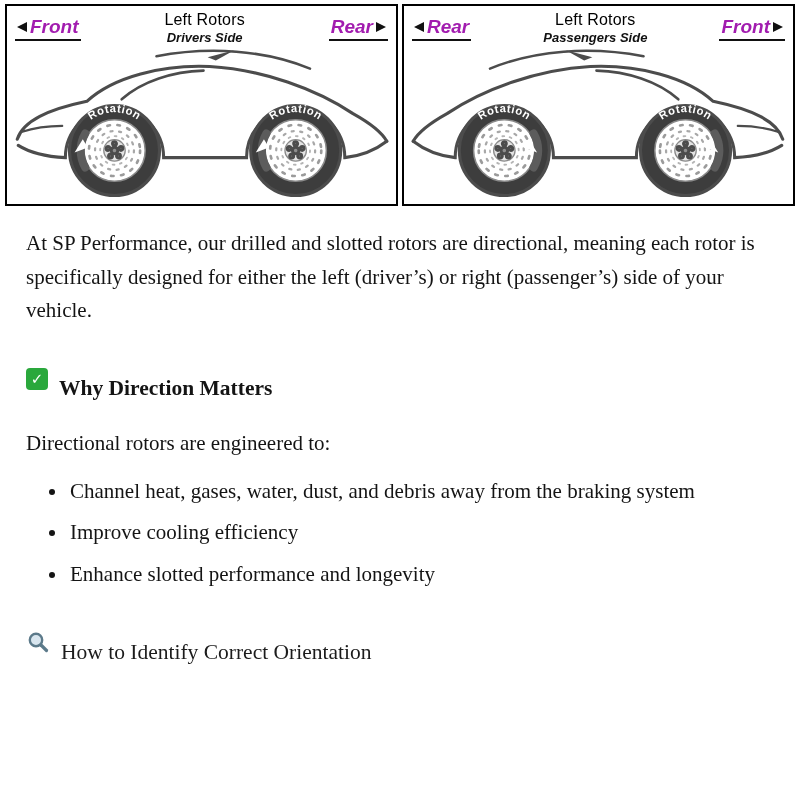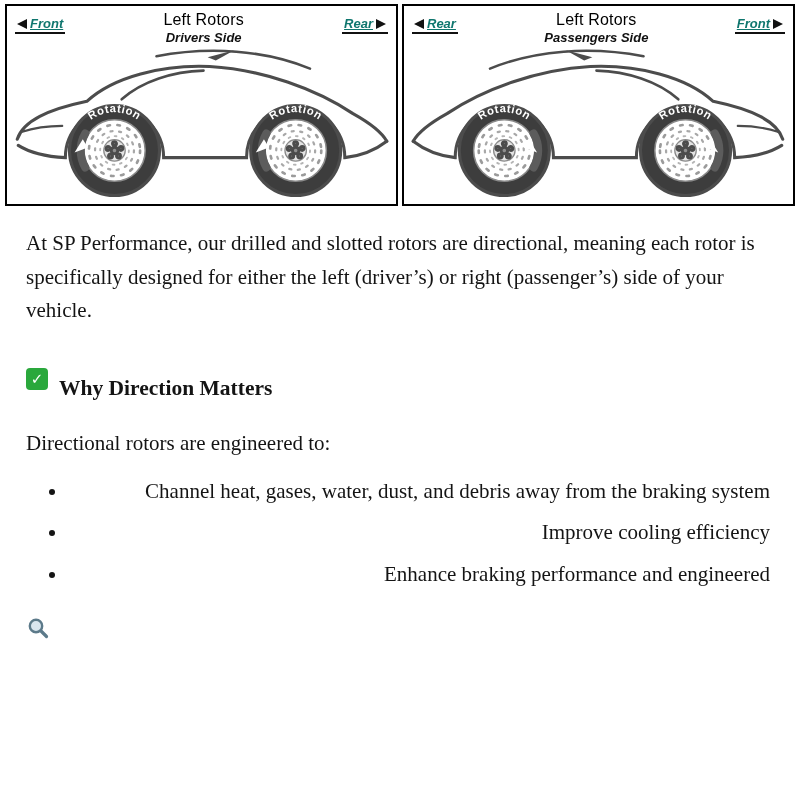--- a/index.html
+++ b/index.html
@@ -10,21 +10,21 @@
   }
 
   
   .diagram { display:flex; gap:4px; padding:4px 5px 0 5px; }
   .panel { flex:1; border:2px solid #000; background:#fff; overflow:hidden; }
   .panel-header {
     display:flex; align-items:flex-start; justify-content:space-between;
     padding:7px 8px 0 8px; font-family:"Liberation Sans", sans-serif;
   }
   .dir { display:flex; align-items:center; border-bottom:2.5px solid #111; padding:0 2px 1px 2px; margin-top:3px; }
-  .dir .lbl { font-weight:bold; font-style:italic; font-size:13px; color:#0f766e;text-decoration:underline; }
+  .dir .lbl { font-weight:bold; font-style:italic; font-size:19px; color:#a21caf; }
   .tri { width:0; height:0; border-top:5px solid transparent; border-bottom:5px solid transparent; }
   .tri-left  { border-right:10px solid #111; margin-right:3px; }
   .tri-right { border-left:10px solid #111; margin-left:3px; }
   .panel-title-block { text-align:center; line-height:1.05; margin-top:-1px; }
   .panel-title { font-weight:normal; font-size:16px; color:#000; letter-spacing:.2px; }
   .panel-subtitle { font-weight:bold; font-style:italic; font-size:13px; color:#111; margin-top:2px; }
   .car-svg { display:block; width:100%; height:auto; }
   .rot-text { fill:#fff; font-family:"Liberation Sans", sans-serif; font-size:11px; font-weight:bold; letter-spacing:.6px; }
 
   
@@ -32,21 +32,21 @@
   .para { margin:5px 0 14px 0; }
   .section { display:flex; align-items:center; gap:11px; font-size:21.5px; margin:24px 0 22px 0; }
   .section .heading-text { font-weight:bold;margin-top:19px; }
   .section.light .heading-text { font-weight:normal; color:#1c1c1c; }
   .check-icon {
     width:22px; height:22px; flex:0 0 22px; background:#2aa83c; border-radius:4px;
     display:inline-flex; align-items:center; justify-content:center;
     color:#fff; font-family:"DejaVu Sans", sans-serif; font-size:15px; font-weight:bold;
   }
   .mag-icon { flex:0 0 24px; }
-  ul.bullets { list-style:disc; margin:12px 0 24px 18px; padding-left:24px;text-align:right; }
+  ul.bullets { list-style:disc; margin:12px 0 24px 18px; padding-left:24px; }
   ul.bullets li { margin-bottom:8px; padding-left:2px; }
 </style>
 </head>
 <body>
 
 <svg width="0" height="0" style="position:absolute" aria-hidden="true">
   <defs>
     <g id="wheelg">
       <circle r="44" fill="#3d3d3d"></circle>
       <circle r="30" fill="#ffffff" stroke="#8a8a8a" stroke-width="1.5"></circle>
@@ -145,24 +145,25 @@
   <h2 class="section">
     <span class="check-icon">✓</span>
     <span class="heading-text">Why Direction Matters</span>
   </h2>
 
   <p class="para">Directional rotors are engineered to:</p>
 
   <ul class="bullets">
     <li>Channel heat, gases, water, dust, and debris away from the braking system</li>
     <li>Improve cooling efficiency</li>
-    <li>Enhance braking performance and engineered</li>
+    <li>Enhance slotted performance and longevity</li>
   </ul>
 
   <h2 class="section light">
     <svg class="mag-icon" viewBox="0 0 24 24" width="24" height="24">
       <circle cx="10" cy="10" r="6.2" fill="#d9e6ef" stroke="#5c7a8a" stroke-width="2.4"></circle>
       <line x1="15" y1="15" x2="20.5" y2="20.5" stroke="#5c7a8a" stroke-width="3.2" stroke-linecap="round"></line>
     </svg>
+    <span class="heading-text">How to Identify Correct Orientation</span>
   </h2>
 
 
 </div>
 
 </body></html>

